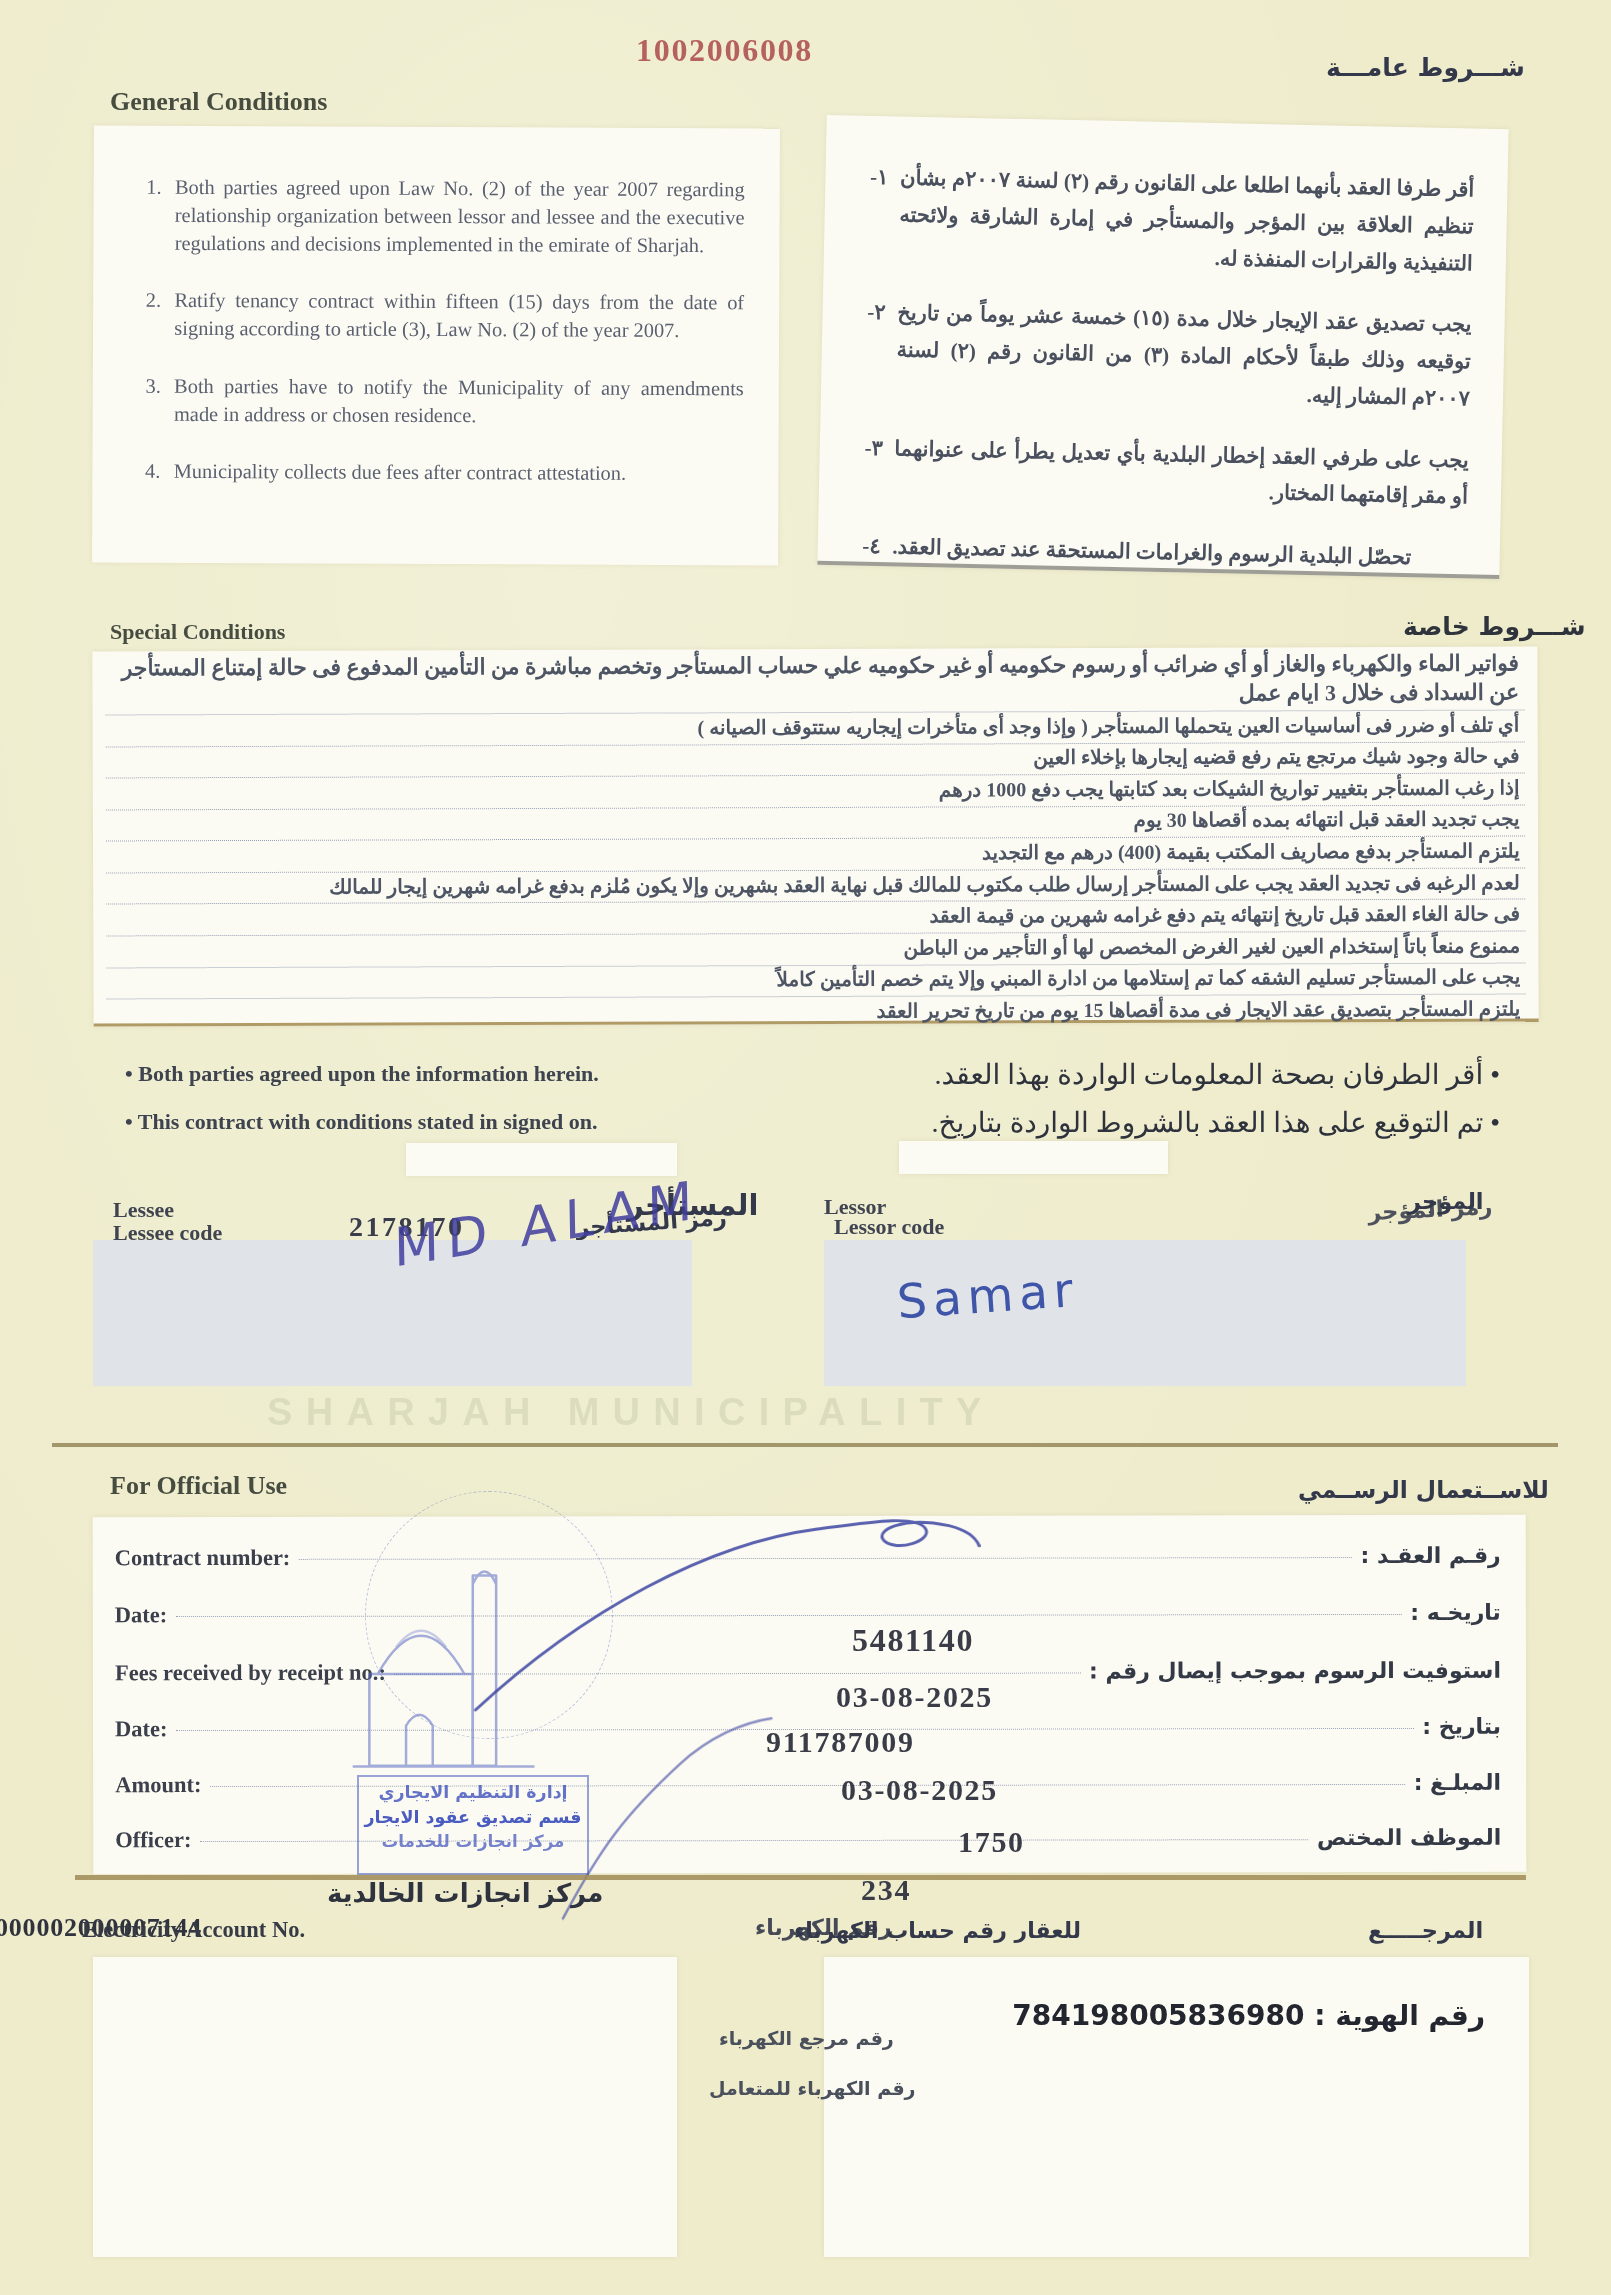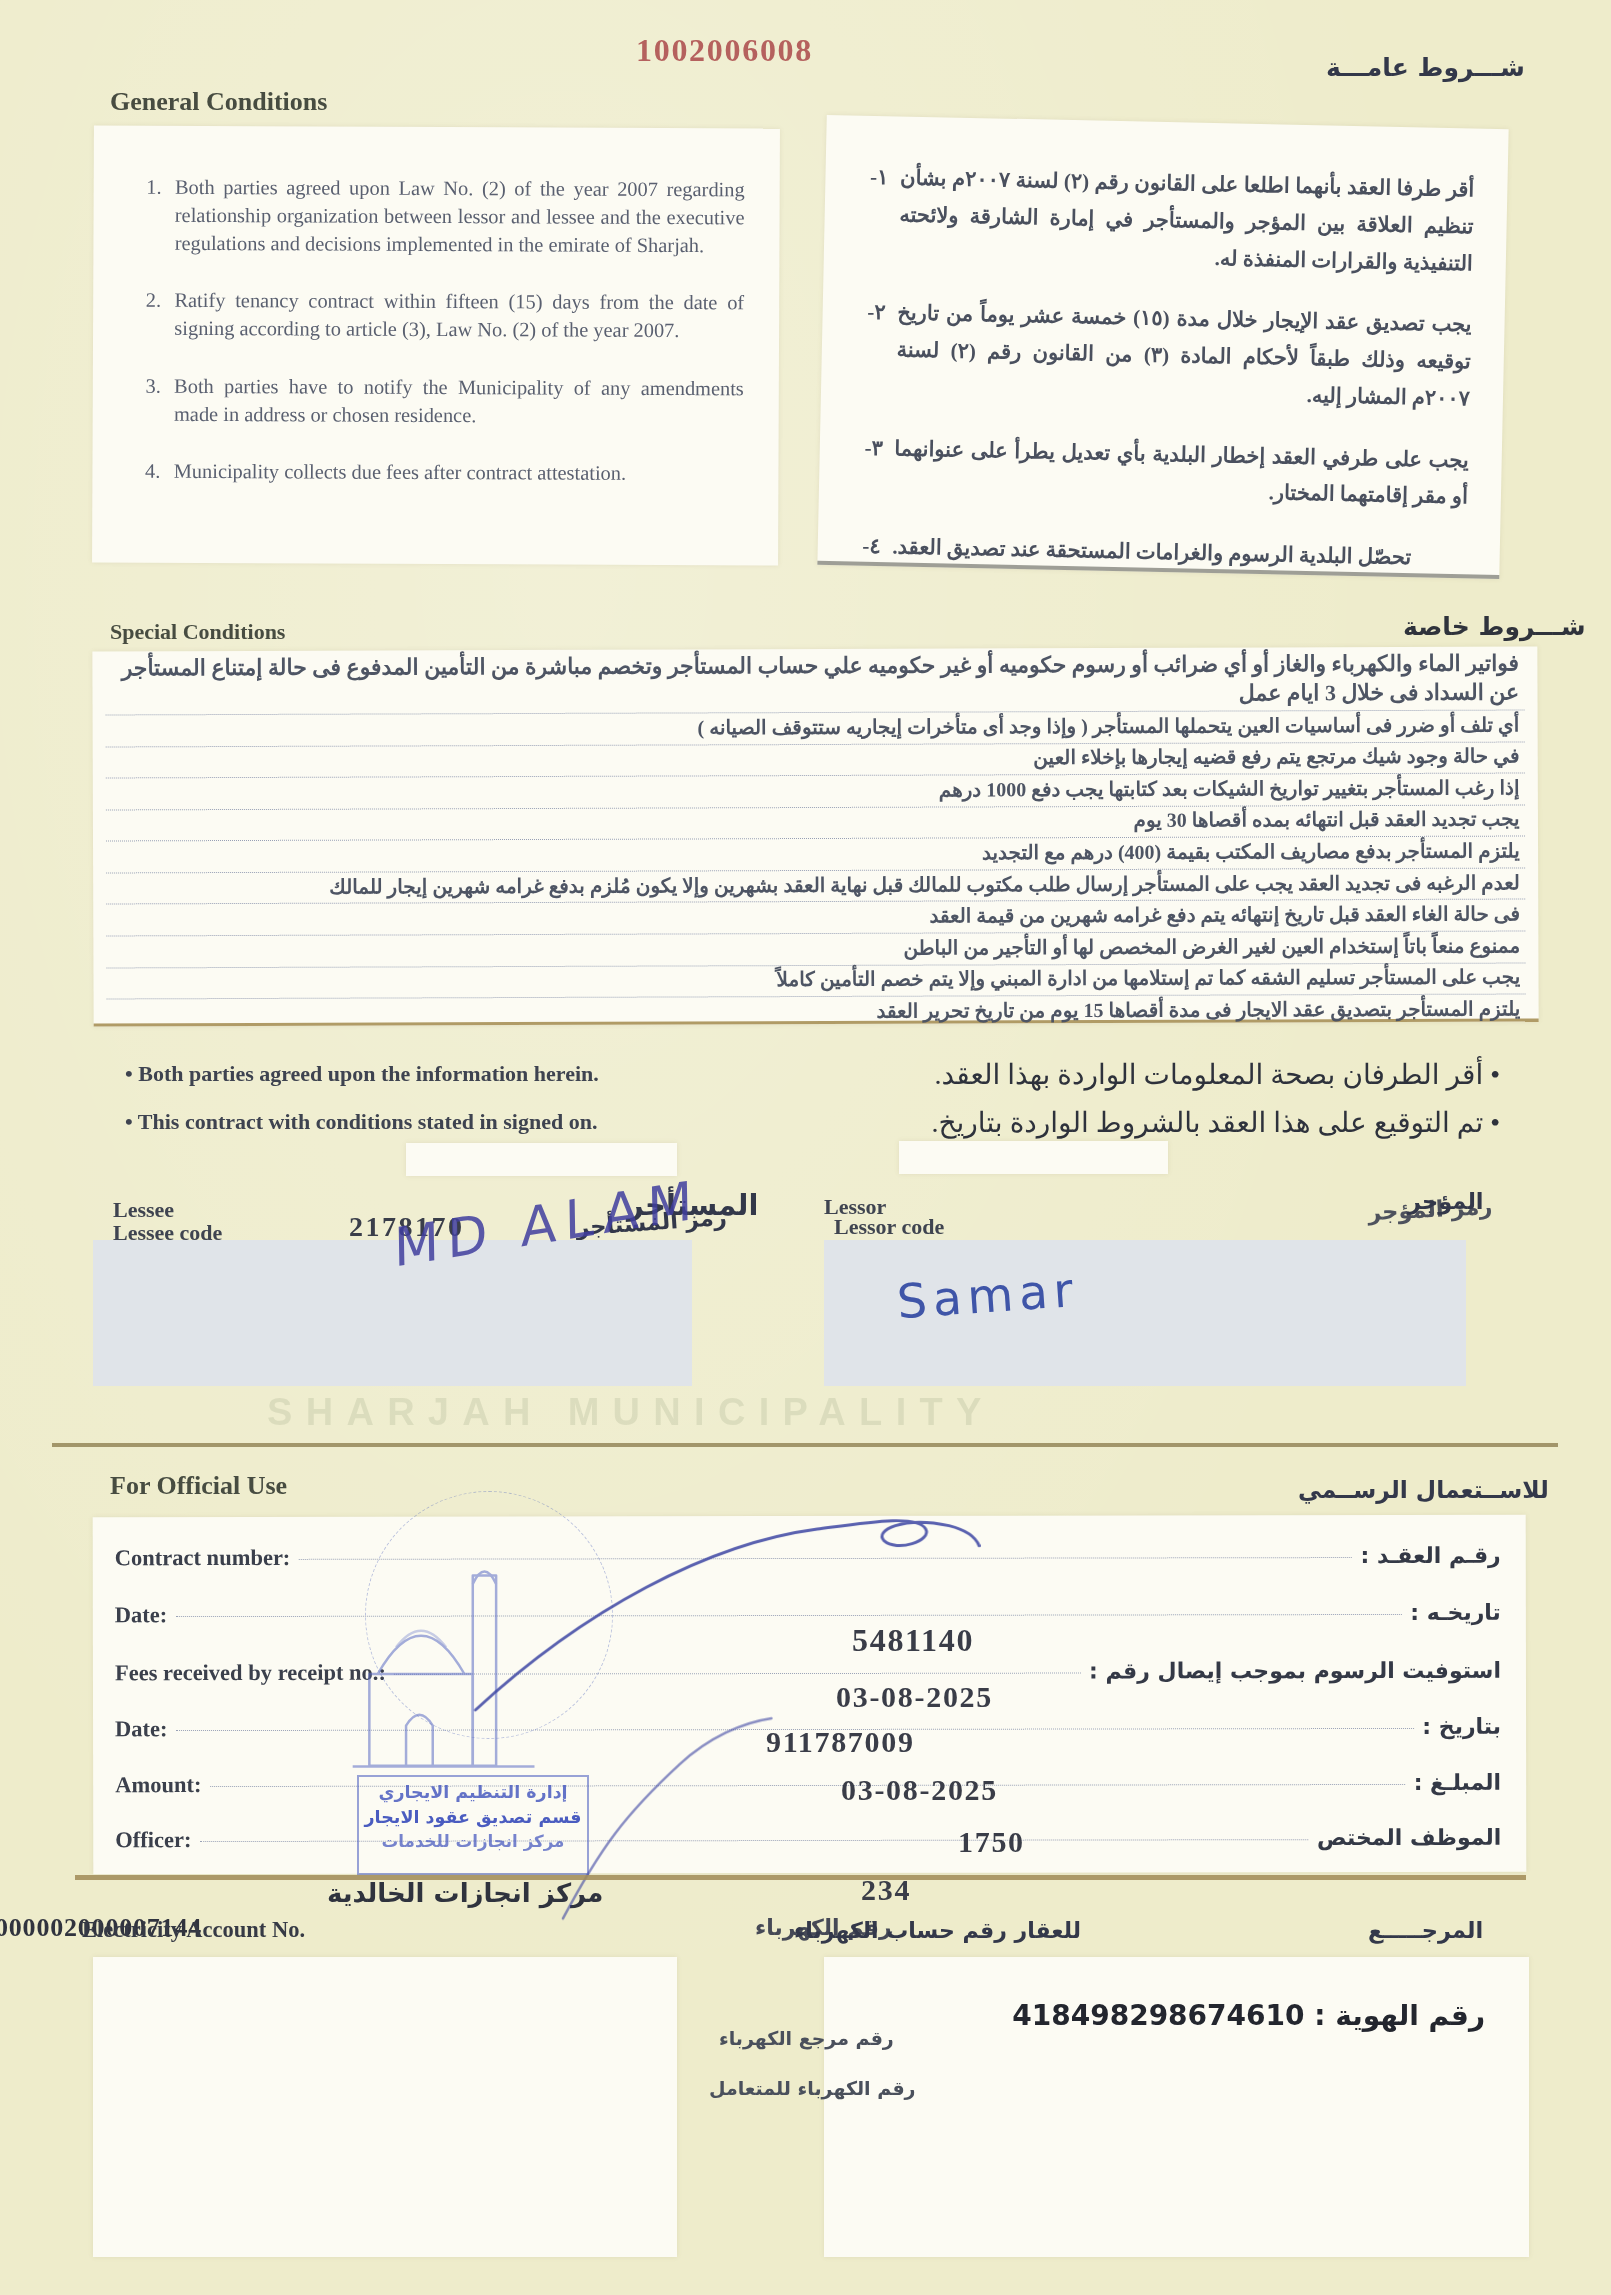--- a/index.html
+++ b/index.html
@@ -195,18 +195,18 @@
 
   <div class="abs" style="left:-5px;top:1913px;font-size:26px;font-weight:bold;color:#30333e;letter-spacing:0.8px;font-family:'Liberation Serif',serif;">000002000007144</div>
   <div class="abs" style="left:82px;top:1917px;font-size:22.5px;font-weight:bold;color:#363a45;font-family:'Liberation Serif',serif;">Electricity Account No.</div>
   <div class="abs hd-ar" style="left:755px;top:1915px;font-size:22px;opacity:.9;">رقم الكهرباء</div>
   <div class="abs hd-ar" style="left:794px;top:1918px;font-size:22px;">للعقار  رقم حساب الكهرباء</div>
   <div class="abs hd-ar" style="left:1368px;top:1917px;font-size:22.5px;">المرجـــــع</div>
 
   <div class="white-box" style="left:93px;top:1957px;width:584px;height:300px;"></div>
   <div class="white-box" style="left:824px;top:1957px;width:705px;height:300px;"></div>
 
-  <div class="abs hd-ar" style="left:993px;top:1999px;width:492px;font-size:28px;color:#23262e;text-align:right;">رقم الهوية : 418498298674610</div>
+  <div class="abs hd-ar" style="left:993px;top:1999px;width:492px;font-size:28px;color:#23262e;text-align:right;">رقم الهوية : 784198005836980</div>
   <div class="abs ar" style="left:719px;top:2027px;font-size:19px;font-weight:bold;color:#4a505c;">رقم مرجع الكهرباء</div>
   <div class="abs ar" style="left:709px;top:2077px;font-size:19px;font-weight:bold;color:#4a505c;">رقم الكهرباء للمتعامل</div>
 
 </div>
 
 
 </body></html>

